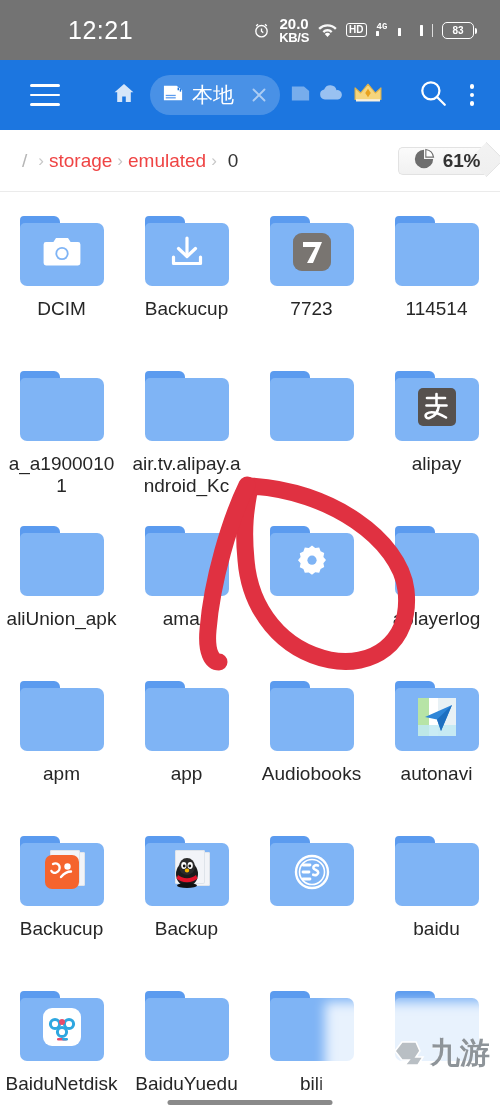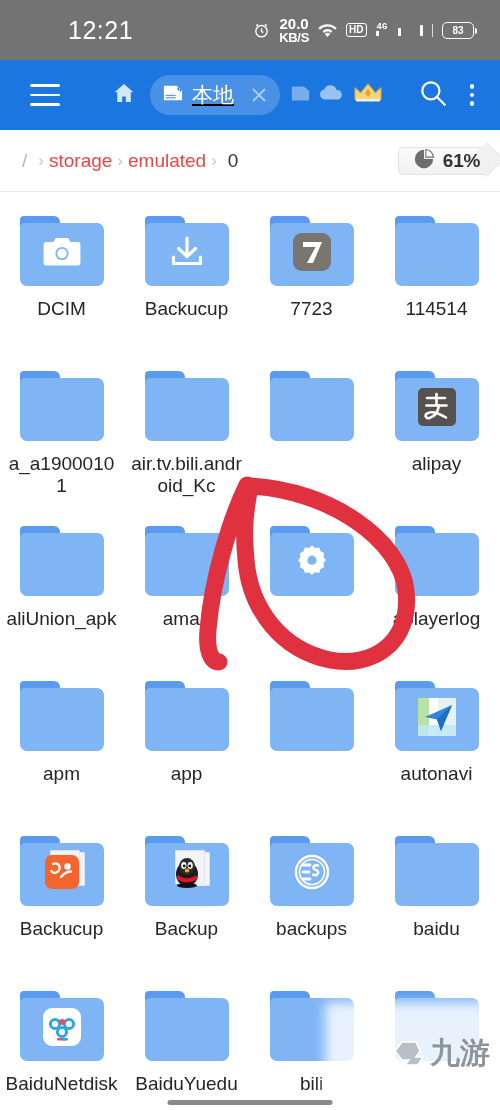--- a/index.html
+++ b/index.html
@@ -44,21 +44,21 @@
   }
   .sb-batt span { font-size: 10px; color: #fff; font-weight: 600; }
   .sb-batt:after {
     content:''; position:absolute; right:-4px; top:5px;
     width:2.5px; height:6px; background:#fff; border-radius: 0 2px 2px 0;
   }
 
   
   .toolbar {
     height: 70px; background: #1C76E0;
-    display: flex; align-items: center; padding: 0 18px; text-decoration: underline;
+    display: flex; align-items: center; padding: 0 18px;
   }
   .tb-hamburger { width: 44px; display:flex; flex-direction:column; gap:7px; margin-left: 12px; cursor:pointer; }
   .tb-hamburger i { display:block; height: 2.6px; background:#fff; border-radius:2px; }
   .tb-hamburger i:nth-child(1){ width: 30px; }
   .tb-hamburger i:nth-child(2){ width: 30px; }
   .tb-hamburger i:nth-child(3){ width: 30px; }
 
   .tb-mid { display:flex; align-items:center; gap: 0px; margin-left: 38px; }
   .tb-home { margin-right: 14px; opacity: .82; }
   .tab-pill {
@@ -353,21 +353,21 @@
           <span class="tab"></span>
           <span class="body"></span>
         </div>
         <div class="cap">a_a19000101</div>
       </div>
       <div class="cell">
         <div class="folder">
           <span class="tab"></span>
           <span class="body"></span>
         </div>
-        <div class="cap">air.tv.bili.android_Kc</div>
+        <div class="cap">air.tv.alipay.android_Kc</div>
       </div>
       <div class="cell">
         <div class="folder">
           <span class="tab"></span>
           <span class="body"></span>
         </div>
       </div>
       <div class="cell">
         <div class="folder">
           <span class="tab"></span>
@@ -431,20 +431,21 @@
           <span class="tab"></span>
           <span class="body"></span>
         </div>
         <div class="cap">app</div>
       </div>
       <div class="cell">
         <div class="folder">
           <span class="tab"></span>
           <span class="body"></span>
         </div>
+        <div class="cap">Audiobooks</div>
       </div>
       <div class="cell">
         <div class="folder">
           <span class="tab"></span>
           <span class="body"></span>
           <span class="badge">
             <svg width="40" height="40" viewBox="0 0 40 40">
       <rect x="1" y="1" width="38" height="38" rx="3" fill="#eef3f6"></rect>
       <rect x="1" y="1" width="11" height="38" fill="#b7e4a6"></rect>
       <rect x="12" y="1" width="9" height="38" fill="#ffffff"></rect>
@@ -506,21 +507,20 @@
           <span class="body"></span>
           <span class="badge">
             <svg width="40" height="40" viewBox="0 0 40 40">
       <circle cx="20" cy="20" r="16" fill="none" stroke="#fff" stroke-width="2.4"></circle>
       <circle cx="20" cy="20" r="12.5" fill="none" stroke="#fff" stroke-width="1.6"></circle>
       <path d="M11 13h7M11 20h6M11 27h7" stroke="#fff" stroke-width="2.8" stroke-linecap="round"></path>
       <path d="M26 13.5c-2.5-1-5 .3-4.6 2.4.4 2 4.6 2.2 4.8 4.4.2 2.2-2.6 3.4-5 2.4" fill="none" stroke="#fff" stroke-width="2.6" stroke-linecap="round"></path>
             </svg>
           </span>
         </div>
-        <div class="cap">backups</div>
       </div>
       <div class="cell">
         <div class="folder">
           <span class="tab"></span>
           <span class="body"></span>
         </div>
         <div class="cap">baidu</div>
       </div>
       <div class="cell">
         <div class="folder">

